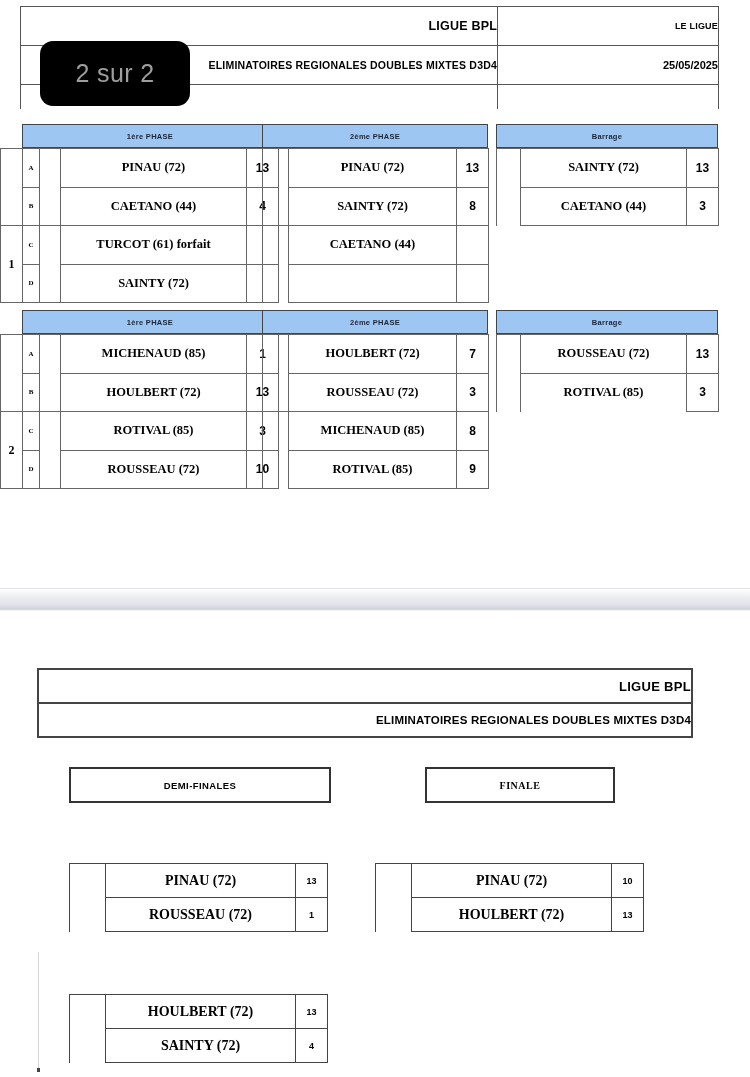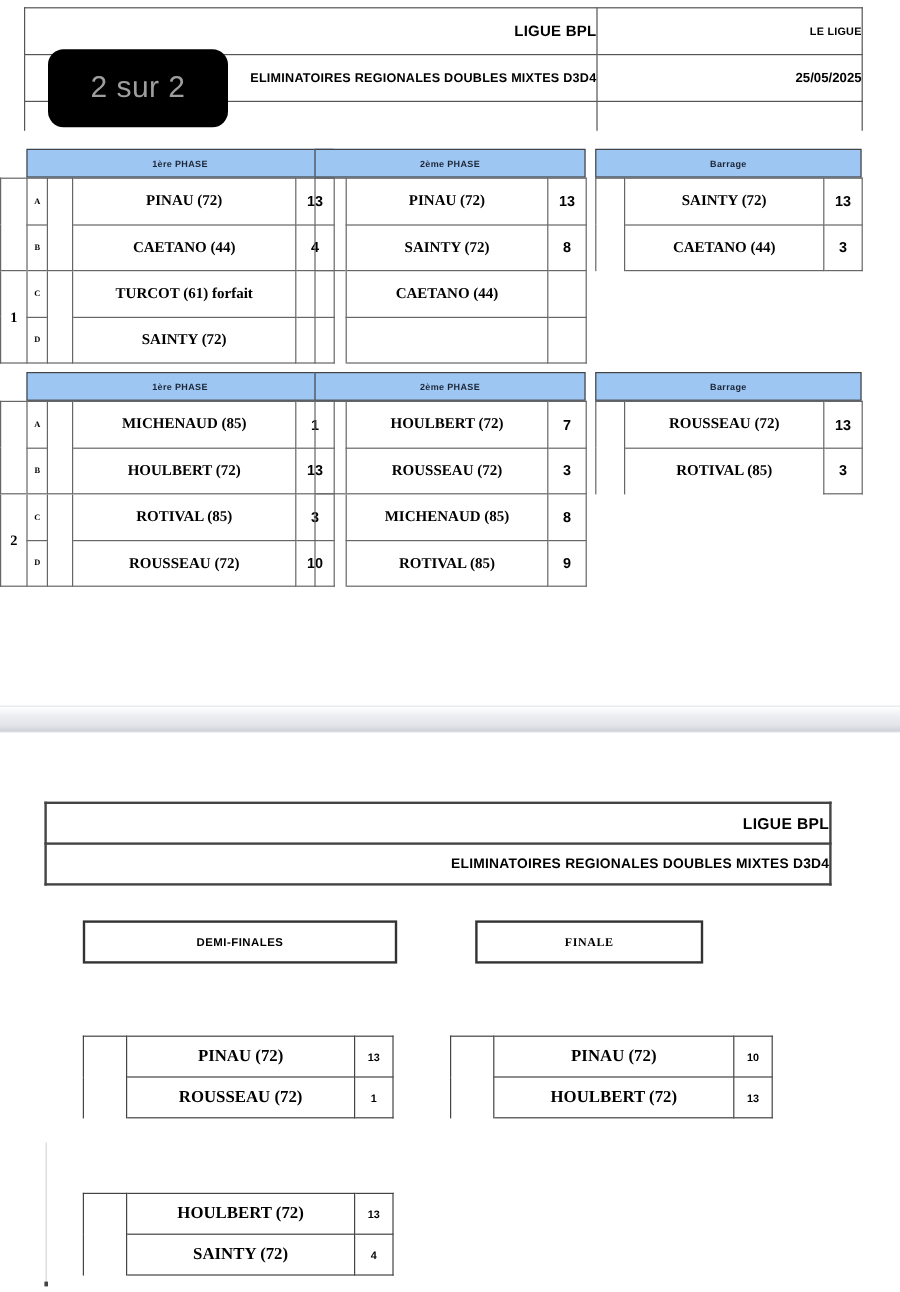--- a/index.html
+++ b/index.html
@@ -297,21 +297,21 @@
       <td class="b-title">LIGUE BPL</td>
     </tr>
     <tr>
       <td class="b-sub">ELIMINATOIRES REGIONALES DOUBLES MIXTES D3D4</td>
     </tr>
   </tbody>
     </table>
 
   <div class="roundbox" style="left:69px;top:767px;width:258px;height:32px;">DEMI-FINALES</div>
 
-  <div class="roundbox serifd" style="left:396px;top:767px;width:186px;height:32px;">FINALE</div>
+  <div class="roundbox serifd" style="left:425px;top:767px;width:186px;height:32px;">FINALE</div>
 
   <table class="mtbl" style="left:69px;top:863px;width:258px;">
     <colgroup>
         <col style="width:36px">
         <col style="width:190px">
         <col style="width:32px">
       </colgroup>
     <tbody>
         <tr>
       <td class="m-stub nb-b" rowspan="2"></td>

